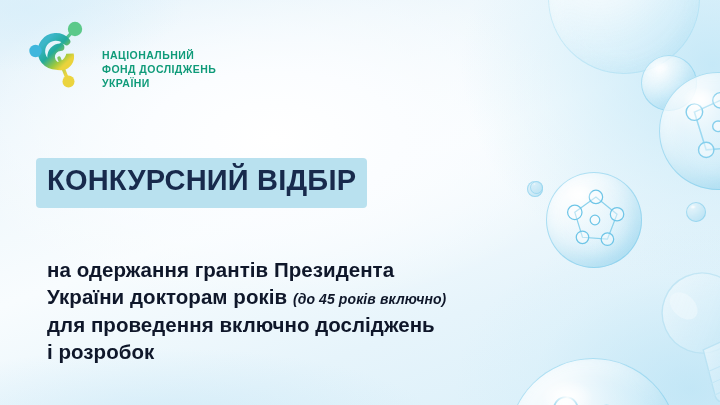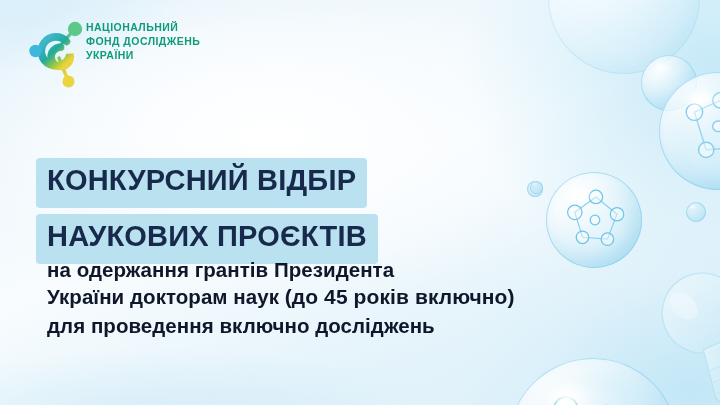--- a/index.html
+++ b/index.html
@@ -78,22 +78,22 @@
   
   .flask { position: absolute; }
   .flask svg { display: block; }
 
   
   .logo-wrap {
     position: absolute;
     left: 26px;
     top: 18px;
     display: flex;
-    align-items: flex-start;
-    gap: 0;
+    align-items: flex-end;
+    gap: 16px;
   }
   .logo-mark { width: 60px; height: 72px; flex: 0 0 auto; }
   .logo-mark svg { display: block; }
   .logo-text {
     color: #0f9b79;
     font-weight: 700;
     font-size: 10.5px;
     line-height: 1.34;
     letter-spacing: 0.45px;
     white-space: pre;
@@ -130,22 +130,23 @@
     top: 256px;
     width: 520px;
     color: #0f172a;
     font-weight: 700;
     font-size: 20.5px;
     line-height: 1.34;
     letter-spacing: 0.05px;
   }
   .subtitle .sub-line { white-space: pre; }
   .subtitle .note {
+    font-style: italic;
     font-weight: 600;
-    font-size: 21px;
+    font-size: 14px;
     letter-spacing: 0.1px;
   }
 </style>
 </head>
 <body>
 
 <div id="stage">
 
   <div class="bg-base"></div>
   <div class="bg-tint-right"></div>
@@ -267,22 +268,22 @@
         <circle cx="42.5" cy="63.5" r="6" fill="#ebd43f"></circle>
       </svg>
     </div>
     <div class="logo-text"><span>НАЦІОНАЛЬНИЙ</span>
 <span>ФОНД ДОСЛІДЖЕНЬ</span>
 <span>УКРАЇНИ</span></div>
   </div>
 
   <div class="headline">
     <span class="hl-line">КОНКУРСНИЙ ВІДБІР</span>
-    <span class="hl-line">НАУКОВИХ ПРОЄКТІВ</span>
   </div>
 
   <div class="subtitle">
     <div class="sub-line">на одержання грантів Президента</div>
-    <div class="sub-line"><span>України докторам наук</span><span> </span><span class="note">(до 45 років включно)</span></div>
+    <div class="sub-line"><span>України докторам років</span><span> </span><span class="note">(до 45 років включно)</span></div>
     <div class="sub-line">для проведення включно досліджень</div>
+    <div class="sub-line">і розробок</div>
   </div>
 
 </div>
 
 </body></html>

